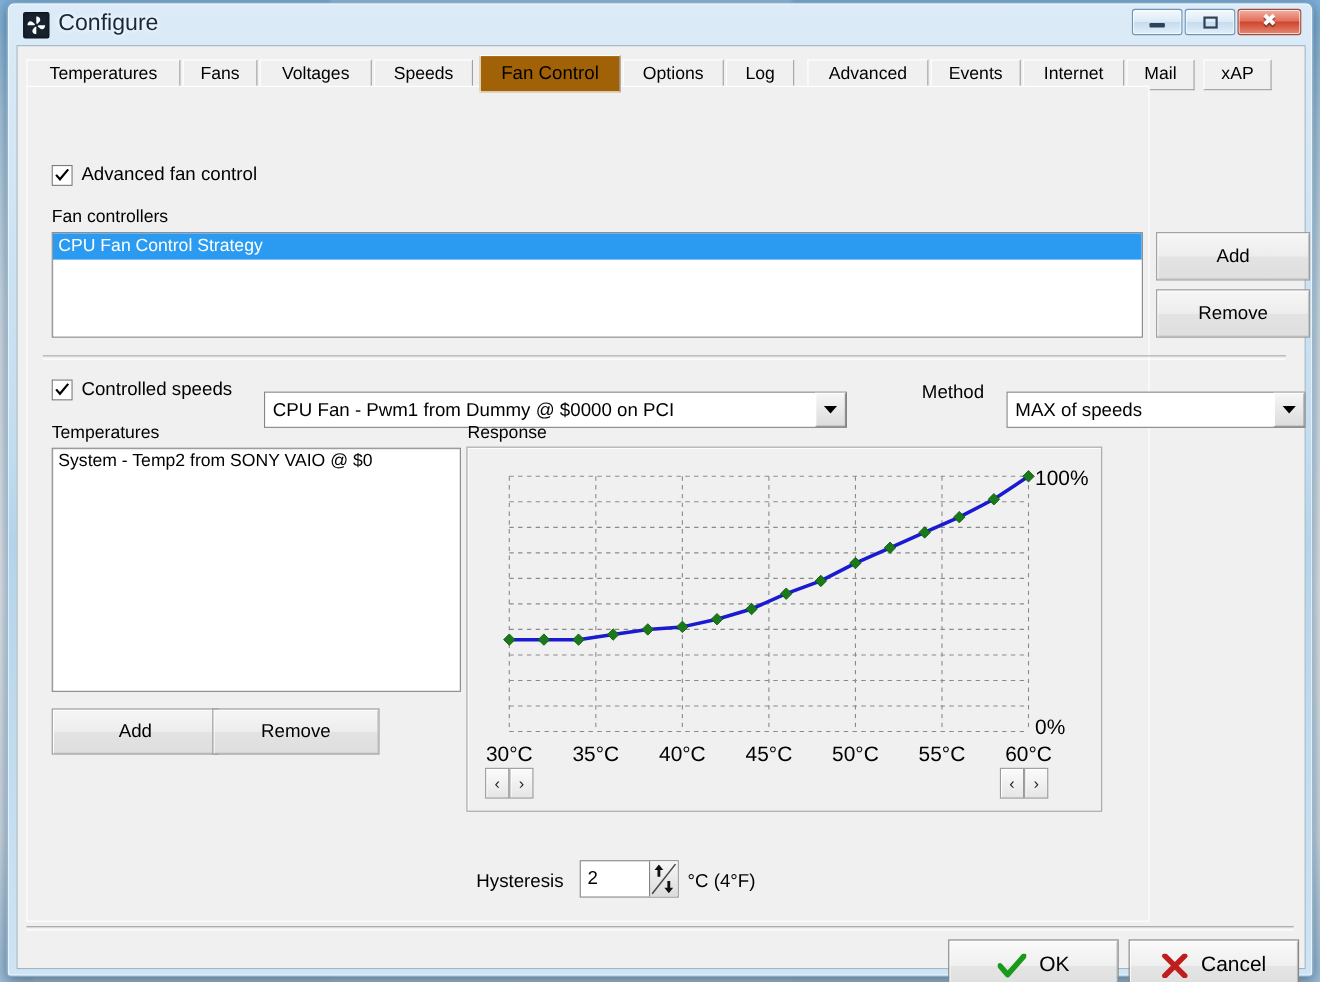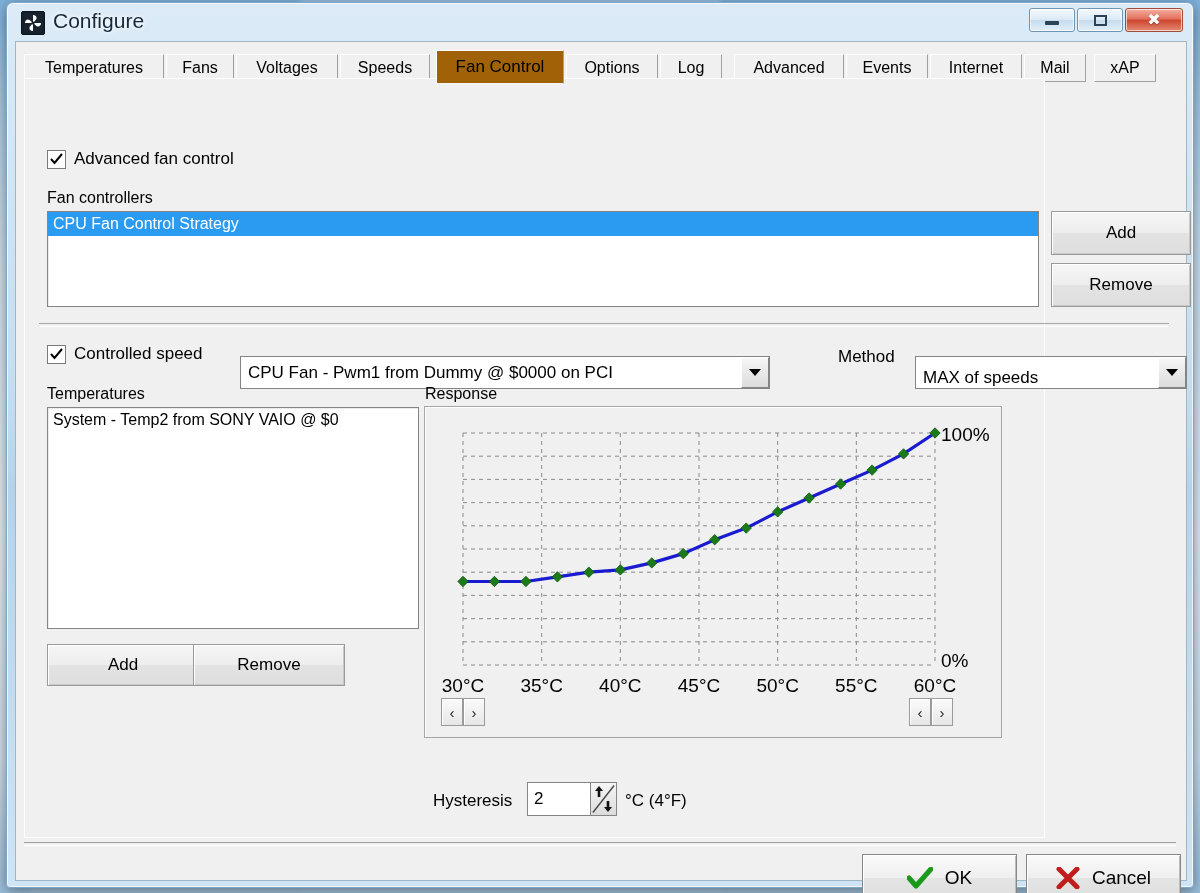--- a/index.html
+++ b/index.html
@@ -297,32 +297,32 @@
       </div>
 
       <div style="position:absolute;left:14px;top:244px;width:1130px;height:2px;border-top:1px solid #a8a8a8;border-bottom:1px solid #fff;"></div>
 
       <div class="chk" style="left:22px;top:265px;">
         <span class="chkbox">
           <svg width="13" height="13" viewBox="0 0 13 13">
             <path d="M1 6 L4.5 10 L12 1" stroke="#000" stroke-width="2" fill="none"></path>
           </svg>
         </span>
-        <span class="chklabel">Controlled speed</span>
+        <span class="chklabel">Controlled speeds</span>
       </div>
 
       <div class="combo" style="left:215px;top:261px;width:530px;height:33px;">
         <span class="val">CPU Fan - Pwm1 from Dummy @ $0000 on PCI</span>
         <span class="arrowbtn">
             <span class="dncaret"></span>
           </span>
       </div>
 
       <div class="inlinelabel" style="left:813px;top:268px;">Method</div>
-      <div class="combo" style="left:890px;top:261px;width:272px;height:33px;align-items:flex-end;">
+      <div class="combo" style="left:890px;top:261px;width:272px;height:33px;">
         <span class="val">MAX of speeds</span>
         <span class="arrowbtn">
             <span class="dncaret"></span>
           </span>
       </div>
 
       <div class="grouplabel" style="left:22px;top:306px;">Temperatures</div>
       <div class="listbox" style="left:22px;top:328px;width:372px;height:222px;">
         <div class="listitem">System - Temp2 from SONY VAIO @ $0</div>
       </div>

